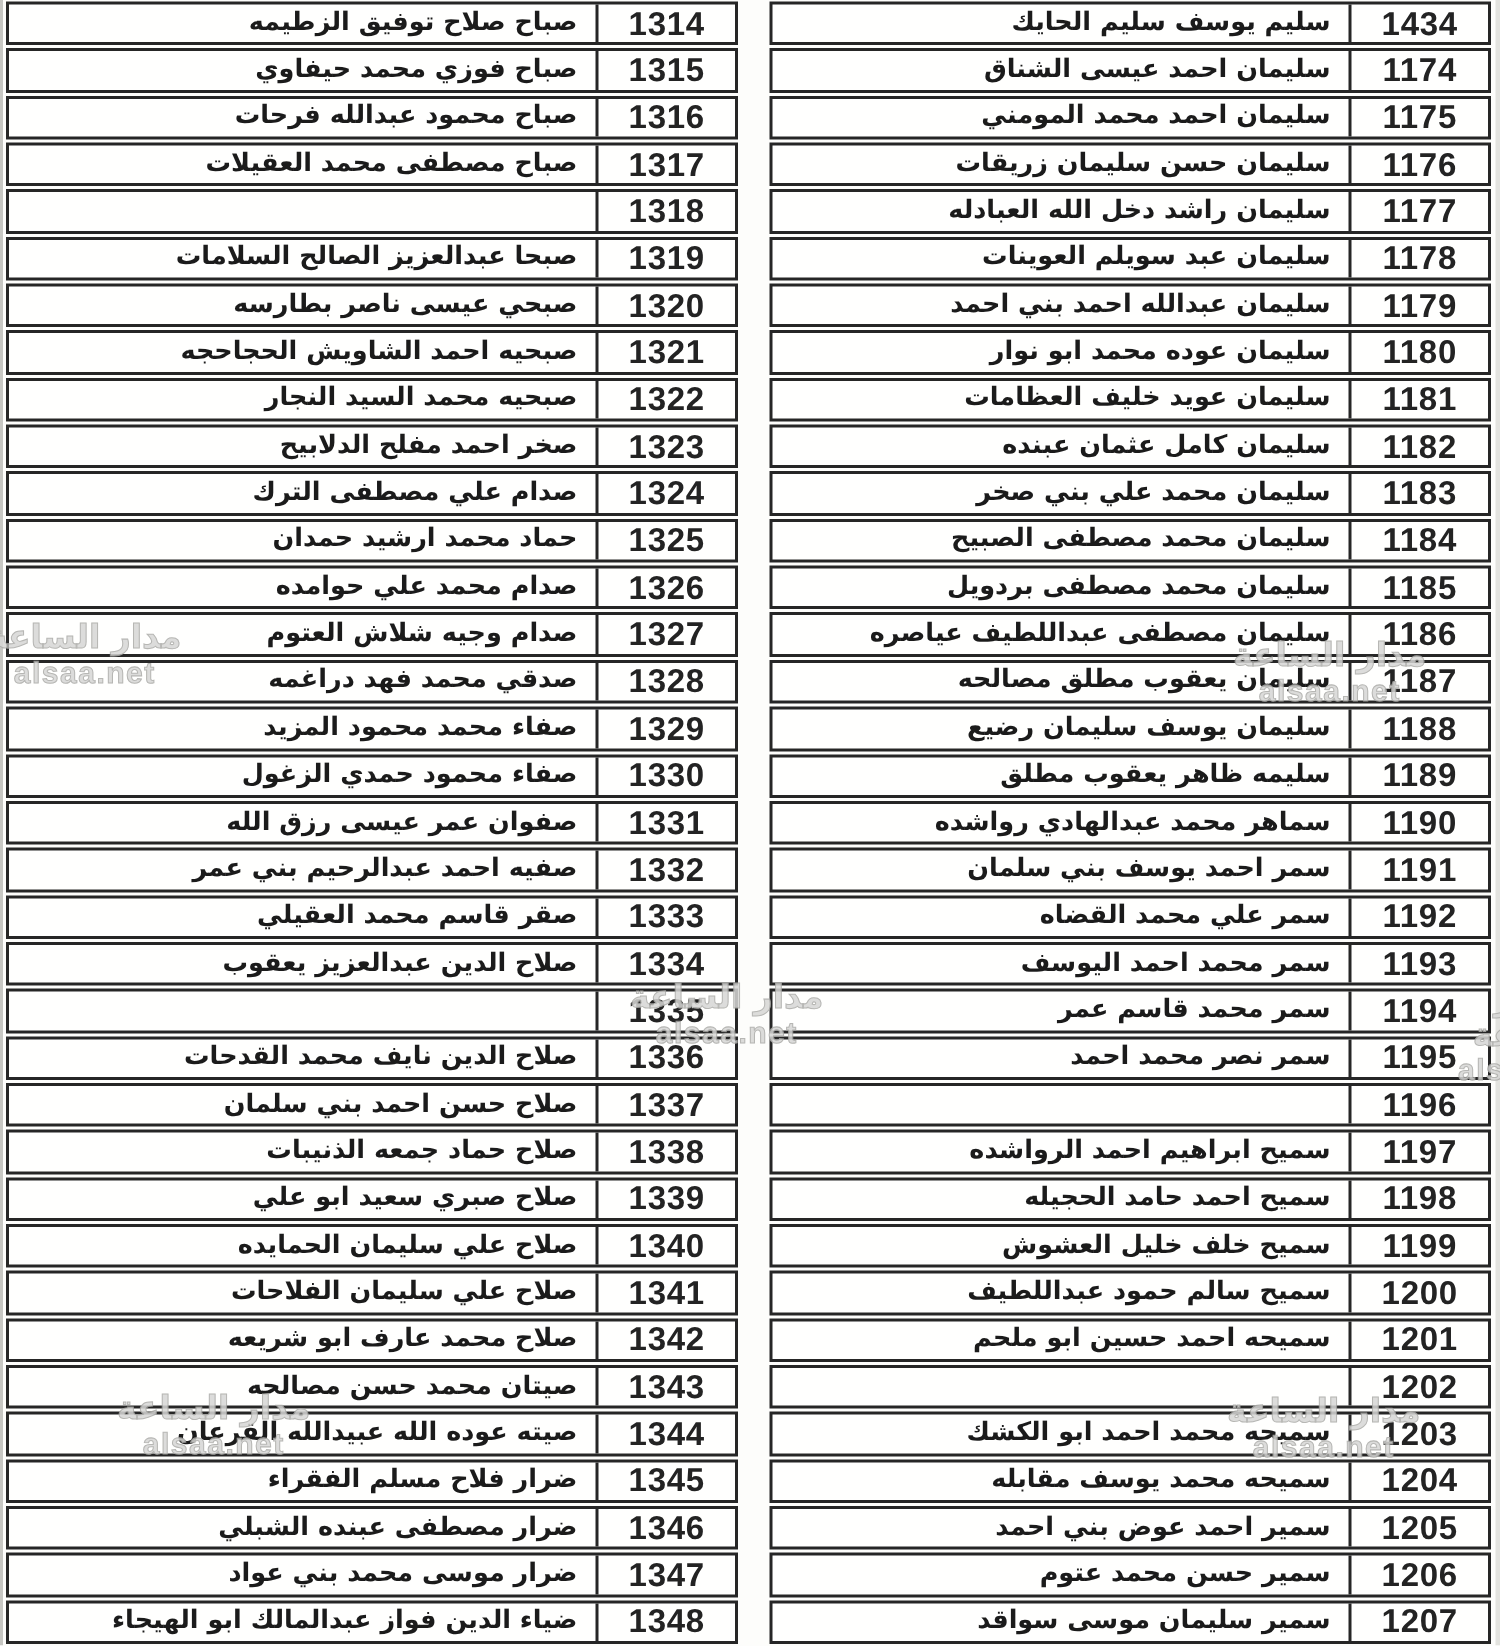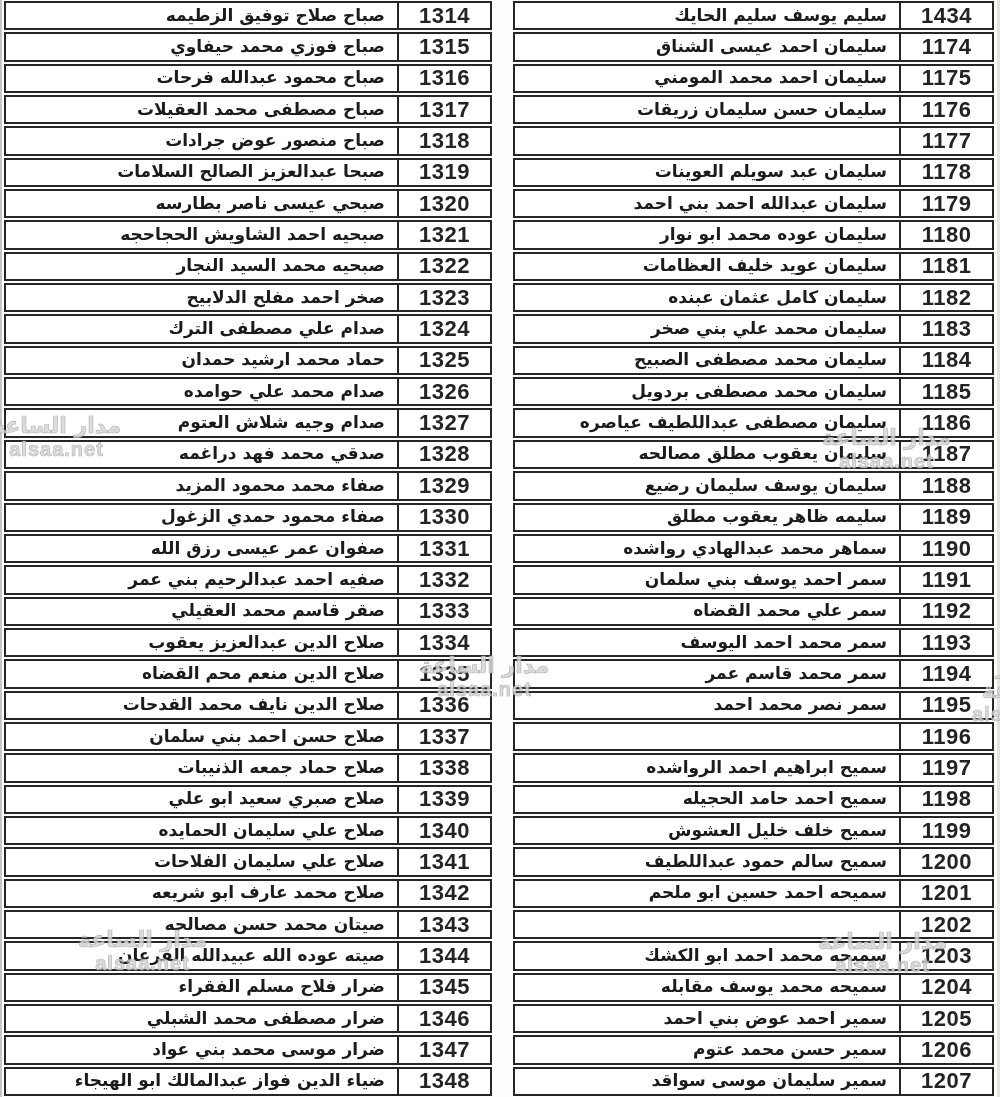--- a/index.html
+++ b/index.html
@@ -87,21 +87,20 @@
   <div class="row">
     <div class="rowbox">
       <div class="cell-num">1317</div>
       <div class="cell-name">صباح مصطفى محمد العقيلات</div>
     </div>
   </div>
 
   <div class="row">
     <div class="rowbox">
       <div class="cell-num">1318</div>
-      <div class="cell-name">صباح منصور عوض جرادات</div>
     </div>
   </div>
 
   <div class="row">
     <div class="rowbox">
       <div class="cell-num">1319</div>
       <div class="cell-name">صبحا عبدالعزيز الصالح السلامات</div>
     </div>
   </div>
 
@@ -206,21 +205,20 @@
   <div class="row">
     <div class="rowbox">
       <div class="cell-num">1334</div>
       <div class="cell-name">صلاح الدين عبدالعزيز يعقوب</div>
     </div>
   </div>
 
   <div class="row">
     <div class="rowbox">
       <div class="cell-num">1335</div>
-      <div class="cell-name">صلاح الدين منعم محم القضاه</div>
     </div>
   </div>
 
   <div class="row">
     <div class="rowbox">
       <div class="cell-num">1336</div>
       <div class="cell-name">صلاح الدين نايف محمد القدحات</div>
     </div>
   </div>
 
@@ -283,21 +281,21 @@
   <div class="row">
     <div class="rowbox">
       <div class="cell-num">1345</div>
       <div class="cell-name">ضرار فلاح مسلم الفقراء</div>
     </div>
   </div>
 
   <div class="row">
     <div class="rowbox">
       <div class="cell-num">1346</div>
-      <div class="cell-name">ضرار مصطفى محمد الشبلي</div>
+      <div class="cell-name">ضرار مصطفى عبنده الشبلي</div>
     </div>
   </div>
 
   <div class="row">
     <div class="rowbox">
       <div class="cell-num">1347</div>
       <div class="cell-name">ضرار موسى محمد بني عواد</div>
     </div>
   </div>
 
@@ -334,20 +332,21 @@
   <div class="row">
     <div class="rowbox">
       <div class="cell-num">1176</div>
       <div class="cell-name">سليمان حسن سليمان زريقات</div>
     </div>
   </div>
 
   <div class="row">
     <div class="rowbox">
       <div class="cell-num">1177</div>
+      <div class="cell-name">سليمان راشد دخل الله العبادله</div>
     </div>
   </div>
 
   <div class="row">
     <div class="rowbox">
       <div class="cell-num">1178</div>
       <div class="cell-name">سليمان عبد سويلم  العوينات</div>
     </div>
   </div>
 

